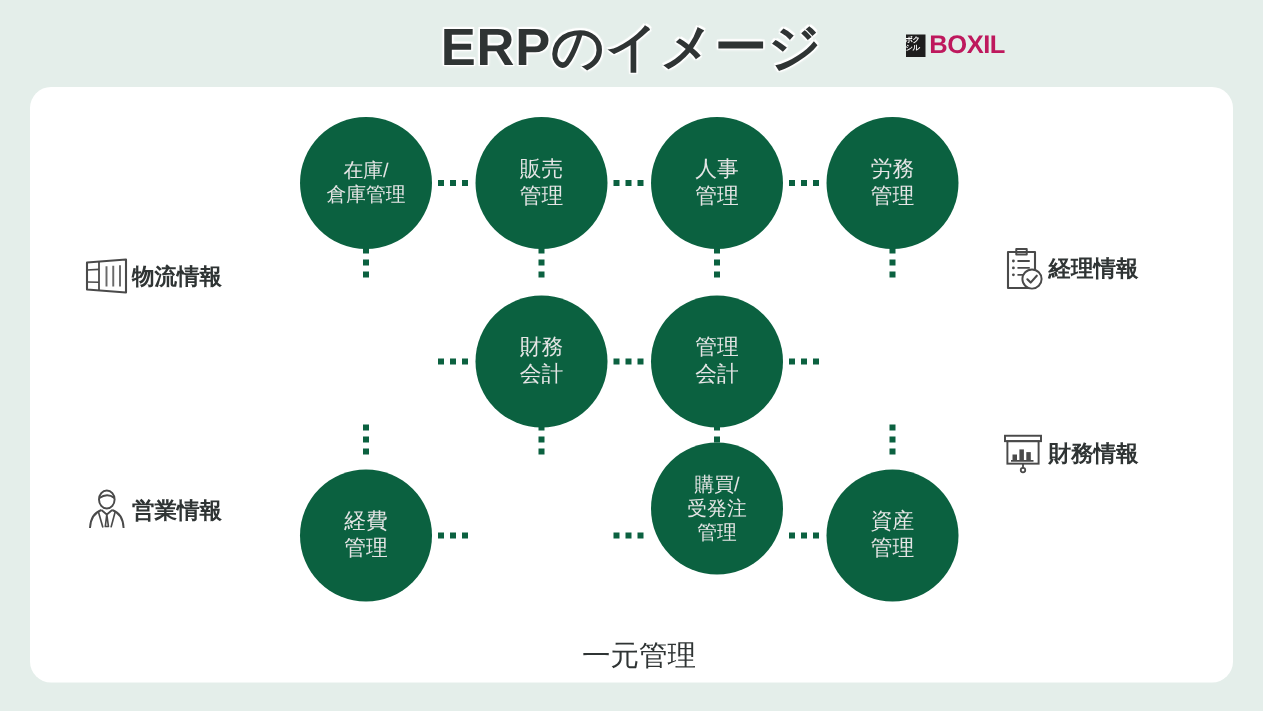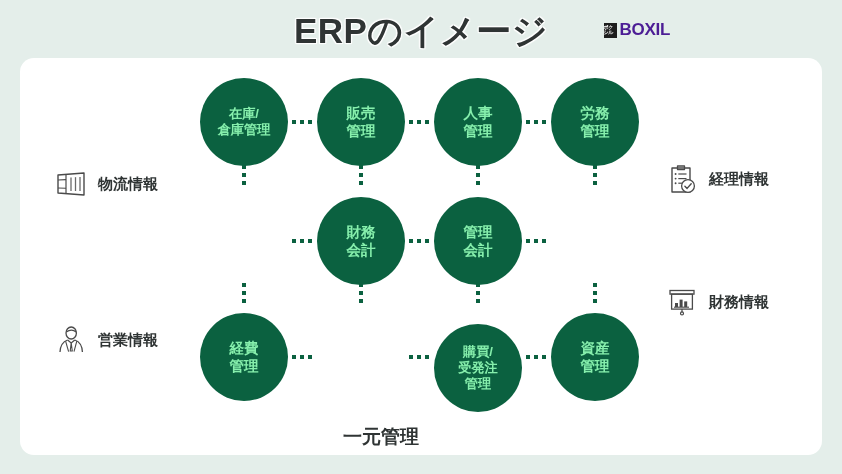--- a/index.html
+++ b/index.html
@@ -29,34 +29,34 @@
     position:absolute;right:18px;top:20px;
     display:flex;align-items:center;gap:3px;
   }
   .brand-mark{
     width:13px;height:15px;background:#1d1d1d;
     display:flex;align-items:center;justify-content:center;
     color:#ffffff;font-size:5px;font-weight:bold;
     letter-spacing:-0.4px;line-height:1;
   }
   .brand-name{
-    font-size:17px;font-weight:bold;color:#4c1d95;
+    font-size:17px;font-weight:bold;color:#be185d;
     letter-spacing:-0.3px;
   }
 
   
   .panel{
     position:absolute;left:20px;top:58px;
     width:802px;height:397px;
     background:#ffffff;border-radius:14px;
   }
 
   
   .side-label{
-    position:absolute;display:flex;align-items:center;gap:10px;
+    position:absolute;display:flex;align-items:center;gap:0;
   }
   .side-label .lbl-text{
     font-size:15px;font-weight:bold;color:#2f3434;white-space:nowrap;
   }
   .icon-box{
     width:34px;height:34px;flex:0 0 34px;
     display:flex;align-items:center;justify-content:center;
   }
   .icon-box svg{display:block;}
 
@@ -71,42 +71,42 @@
     pointer-events:none;
   }
   .node{
     position:absolute;
     width:88px;height:88px;border-radius:50%;
     background:#0b6140;
     display:flex;align-items:center;justify-content:center;
     pointer-events:auto;
   }
   .node-label{
-    color:#86efac;font-size:14.5px;font-weight:bold;
+    color:#e5e5e5;font-size:14.5px;font-weight:normal;
     line-height:1.25;text-align:center;
     letter-spacing:0px;white-space:pre-line;
   }
   .node.small .node-label{font-size:13.2px;line-height:1.22;}
 
   
   .conn-h{
     position:absolute;height:4px;
     display:flex;gap:4px;align-items:center;
   }
   .conn-h i{width:4px;height:4px;background:#0b6140;display:block;}
   .conn-v{
     position:absolute;width:4px;
     display:flex;flex-direction:column;gap:4px;align-items:center;
   }
   .conn-v i{width:4px;height:4px;background:#0b6140;display:block;}
 
   
   .caption{
     position:absolute;left:0;top:424px;width:762px;text-align:center;
-    font-size:19px;font-weight:bold;color:#2f3434;
+    font-size:19px;font-weight:normal;color:#2f3434;padding-left:45px;
   }
 </style>
 </head>
 <body>
 
 <div class="header">
   <div class="title">ERPのイメージ</div>
   <div class="brand">
     <span class="brand-mark">ボクシル</span>
     <span class="brand-name">BOXIL</span>
@@ -295,21 +295,21 @@
   </div>
   <div class="node" style="left:434px;top:197px;">
     <span class="node-label">管理
 会計</span>
   </div>
 
   <div class="node" style="left:200px;top:313px;">
     <span class="node-label">経費
 管理</span>
   </div>
-  <div class="node small" style="left:434px;top:324px;">
+  <div class="node small" style="left:434px;top:295px;">
     <span class="node-label">購買/
 受発注
 管理</span>
   </div>
   <div class="node" style="left:551px;top:313px;">
     <span class="node-label">資産
 管理</span>
   </div>
 </div>
 

